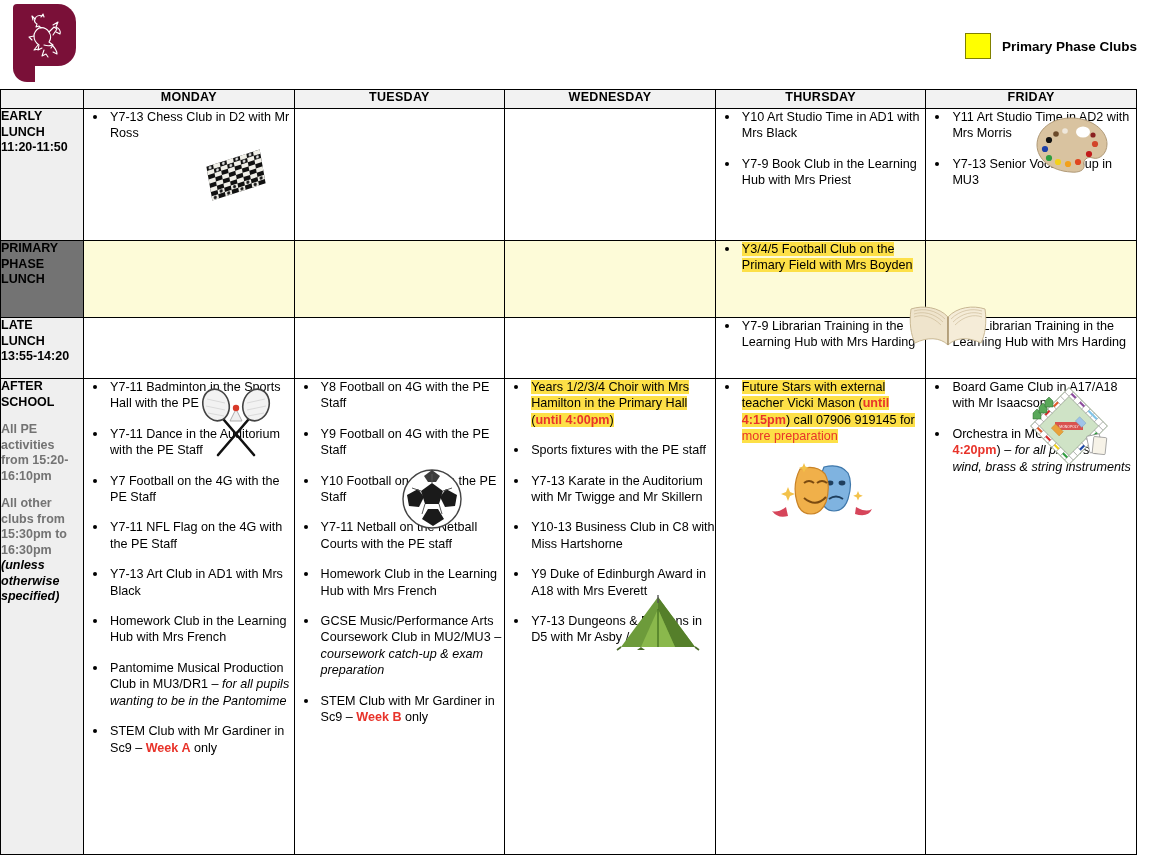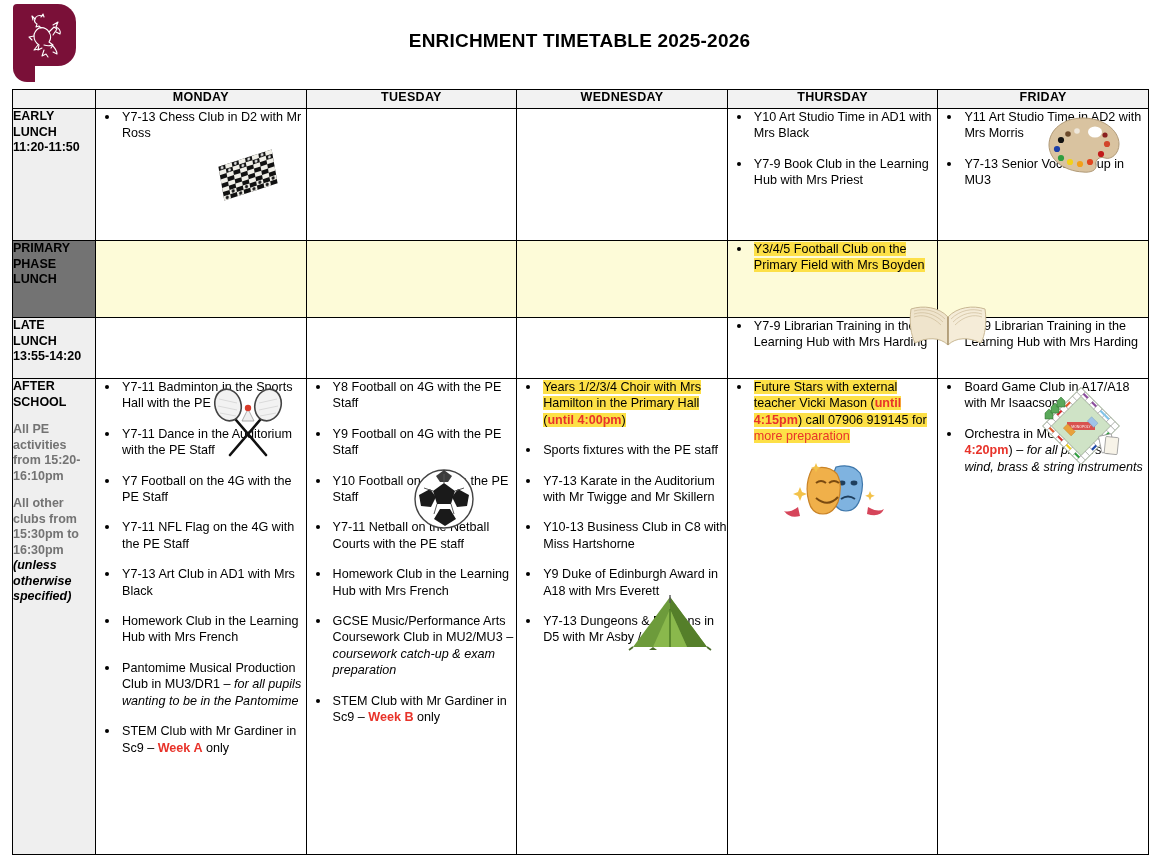--- a/index.html
+++ b/index.html
@@ -38,21 +38,21 @@
     position:absolute;right:22px;top:33px;
     display:flex;align-items:center;gap:11px;
   }
   .legend .swatch{
     width:24px;height:24px;background:#ffff00;border:1px solid #808000;
   }
   .legend .legend-label{font-size:13.5px;font-weight:bold;}
 
   
   table.tt{
-    position:absolute;left:12px;top:89px;
+    position:absolute;left:0;top:89px;
     width:1136px;
     border-collapse:collapse;
     table-layout:fixed;
   }
   table.tt td,table.tt th{
     border:1px solid #000;
     vertical-align:top;
     padding:0;
   }
   col.c-time{width:83px;}
@@ -148,22 +148,25 @@
           <path d="M12 25 l-5 1 l3 3"></path>
           <path d="M16 34 l-4 5 l5 -1"></path>
           <path d="M30 34 c3 3 5 6 5 9 l-4 -2"></path>
           <path d="M22 39 l-2 6 l4 -2 l2 3"></path>
           <path d="M31 14 l5 -3 l-2 5"></path>
           <path d="M34 16 c3 1 5 4 4 7 l-4 -2"></path>
         </g>
       </svg>
     </div>
 
-    <div class="title">ENRICHMENT TIMETABLE 2025-2026</div>
-
+
+    <div class="legend">
+      <div class="swatch"></div>
+      <div class="legend-label">Primary Phase Clubs</div>
+    </div>
   </div>
 
   <table class="tt">
     <colgroup>
       <col class="c-time">
       <col class="c-day">
         <col class="c-day">
         <col class="c-day">
         <col class="c-day">
         <col class="c-day">

